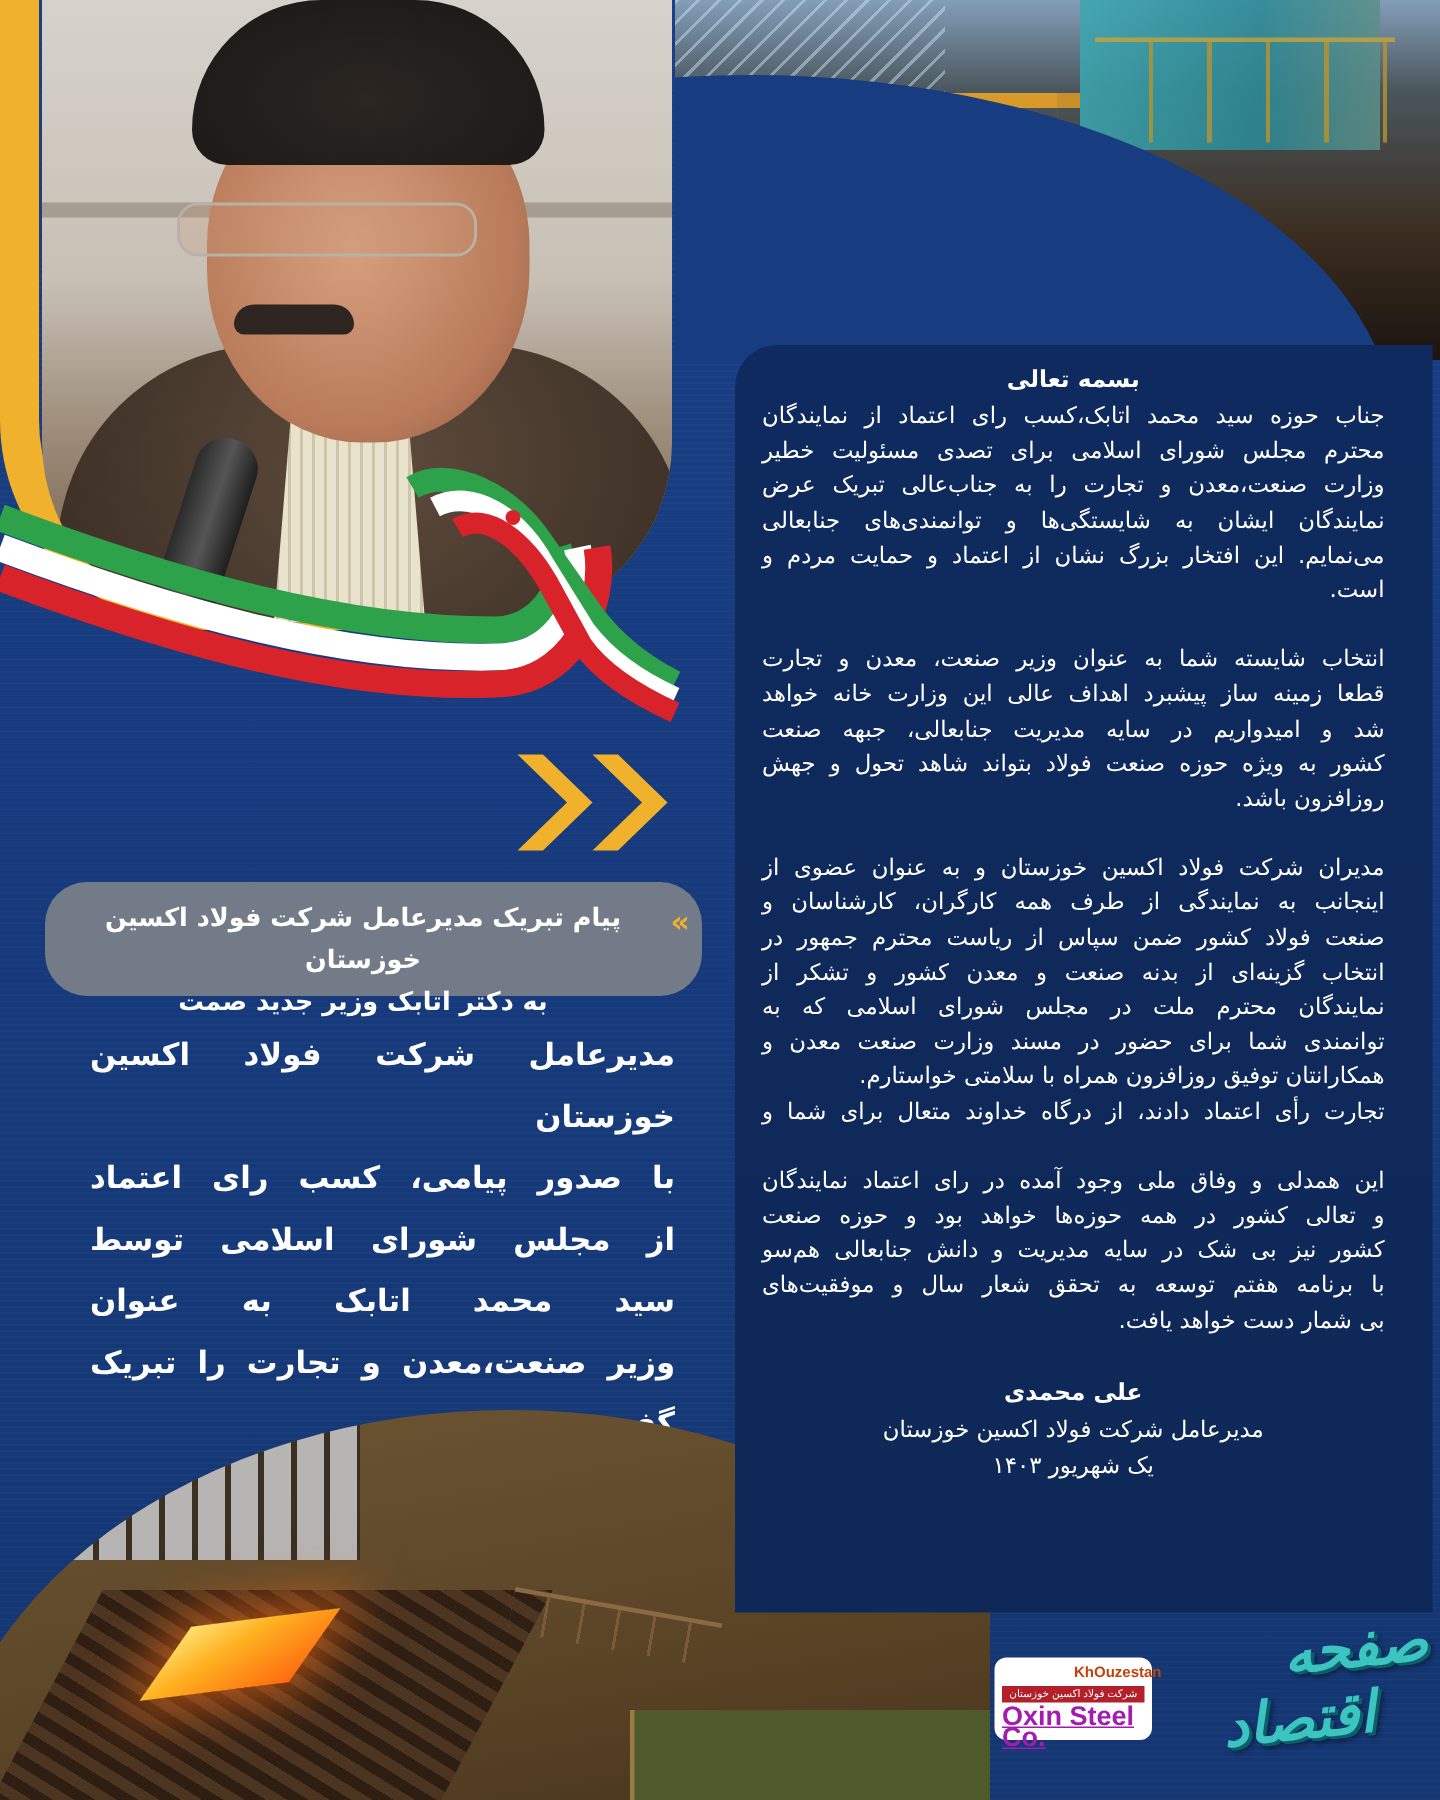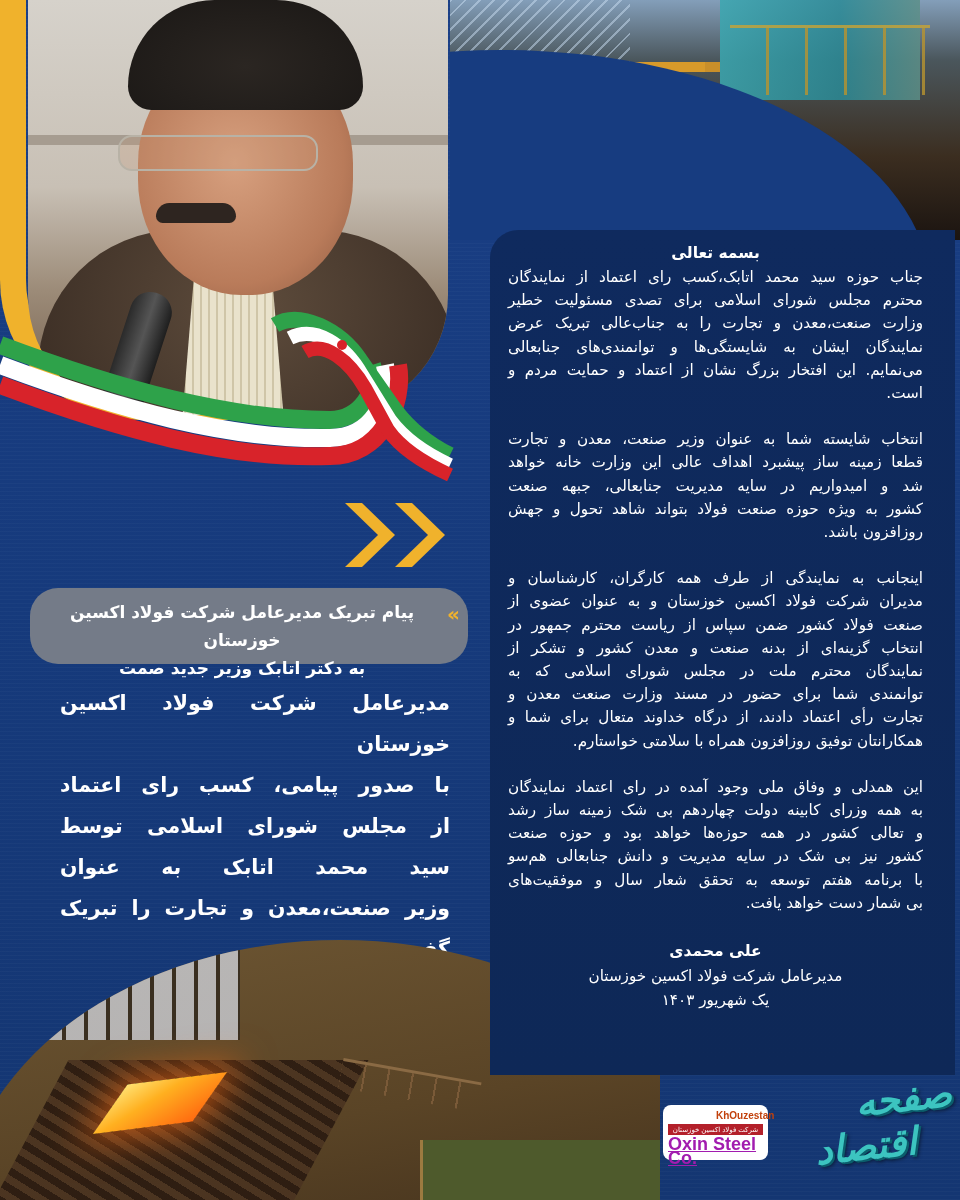--- a/index.html
+++ b/index.html
@@ -341,33 +341,32 @@
 
   <div class="para">
     <span class="l">انتخاب شایسته شما به عنوان وزیر صنعت، معدن و تجارت</span>
     <span class="l">قطعا زمینه ساز پیشبرد اهداف عالی این وزارت خانه خواهد</span>
     <span class="l">شد و امیدواریم در سایه مدیریت جنابعالی، جبهه صنعت</span>
     <span class="l">کشور به ویژه حوزه صنعت فولاد بتواند شاهد تحول و جهش</span>
     <span class="l last">روزافزون باشد.</span>
   </div>
 
   <div class="para">
+    <span class="l">مدیران شرکت فولاد اکسین خوزستان و به عنوان عضوی از</span>
     <span class="l">اینجانب به نمایندگی از طرف همه کارگران، کارشناسان و</span>
-    <span class="l">مدیران شرکت فولاد اکسین خوزستان و به عنوان عضوی از</span>
     <span class="l">صنعت فولاد کشور ضمن سپاس از ریاست محترم جمهور در</span>
     <span class="l">انتخاب گزینه‌ای از بدنه صنعت و معدن کشور و تشکر از</span>
     <span class="l">نمایندگان محترم ملت در مجلس شورای اسلامی که به</span>
     <span class="l">توانمندی شما برای حضور در مسند وزارت صنعت معدن و</span>
+    <span class="l last">همکارانتان توفیق روزافزون همراه با سلامتی خواستارم.</span>
     <span class="l">تجارت رأی اعتماد دادند، از درگاه خداوند متعال برای شما و</span>
-    <span class="l last">همکارانتان توفیق روزافزون همراه با سلامتی خواستارم.</span>
   </div>
 
   <div class="para">
     <span class="l">این همدلی و وفاق ملی وجود آمده در رای اعتماد نمایندگان</span>
-    <span class="l">به همه وزرای کابینه دولت چهاردهم بی شک زمینه ساز رشد</span>
     <span class="l">و تعالی کشور در همه حوزه‌ها خواهد بود و حوزه صنعت</span>
     <span class="l">کشور نیز بی شک در سایه مدیریت و دانش جنابعالی هم‌سو</span>
     <span class="l">با برنامه هفتم توسعه به تحقق شعار سال و موفقیت‌های</span>
     <span class="l last">بی شمار دست خواهد یافت.</span>
   </div>
 
   <div class="signature">
     <span class="name">علی محمدی</span>
     <span class="role">مدیرعامل شرکت فولاد اکسین خوزستان</span>
     <span class="date">یک شهریور ۱۴۰۳</span>

